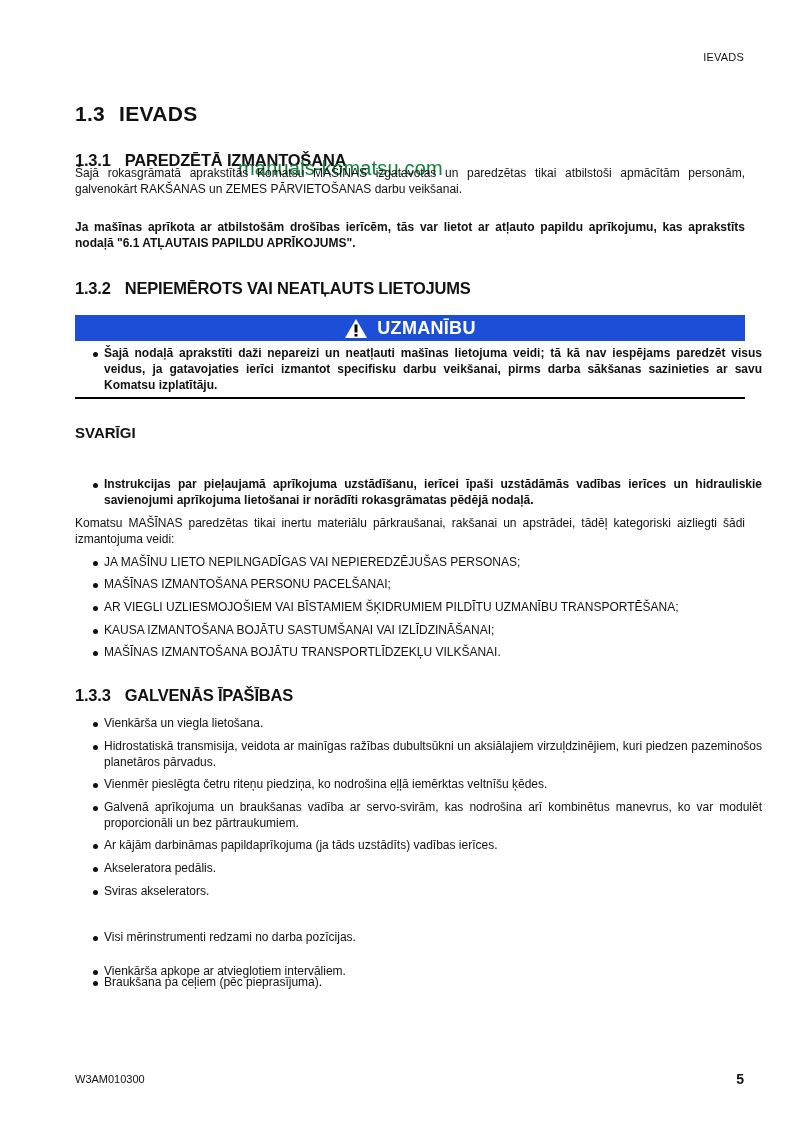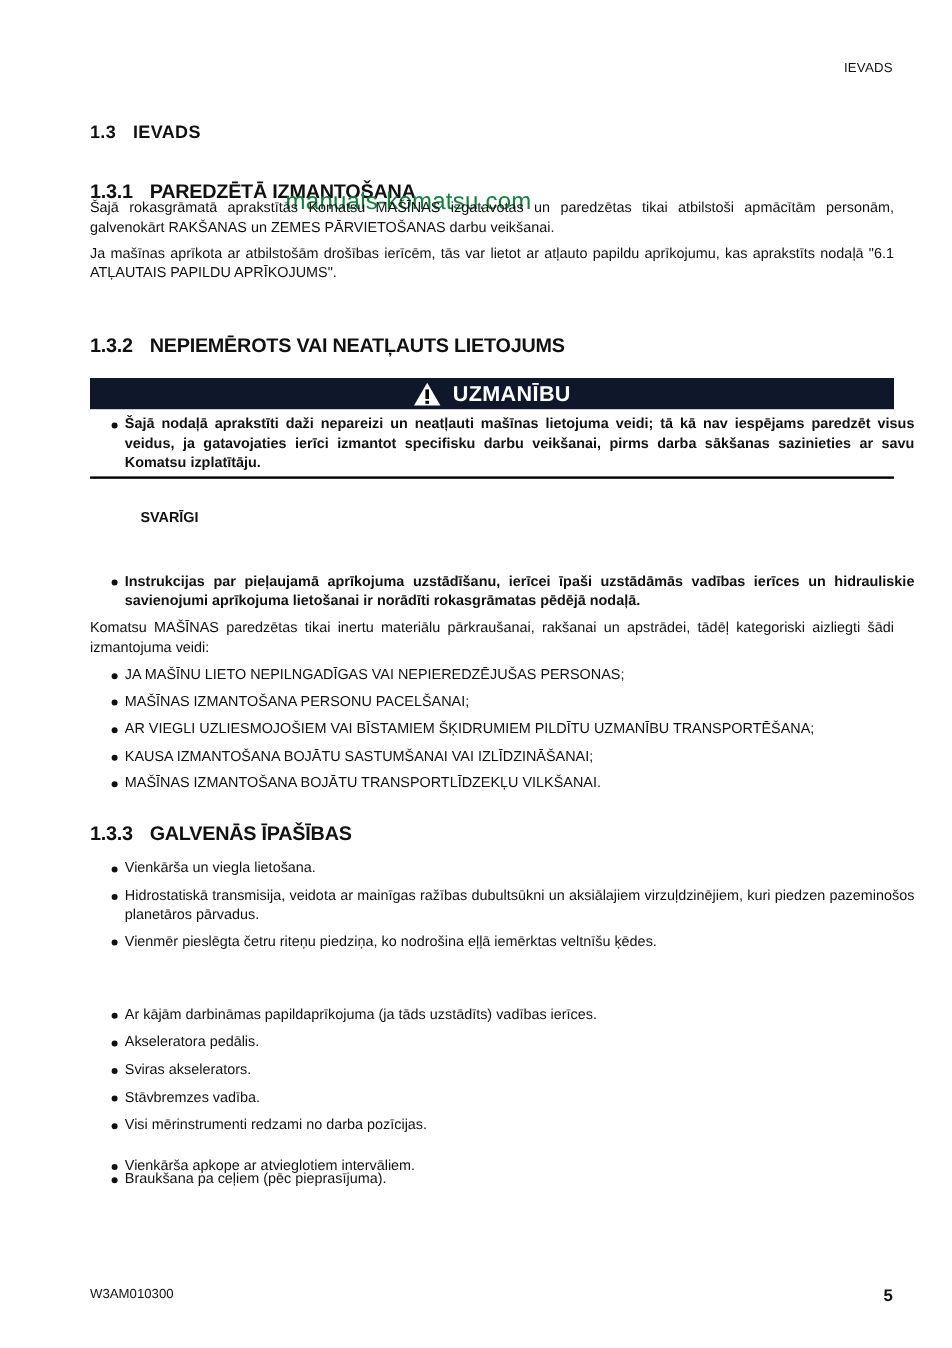--- a/index.html
+++ b/index.html
@@ -8,21 +8,21 @@
       font-family: "Liberation Sans", "DejaVu Sans", sans-serif;
       color: #111;
     }
     .page { position: absolute; left: 0; top: 0; width: 793px; height: 1123px; }
     .running-head {
       position: absolute; right: 49px; top: 51px;
       font-size: 11px; letter-spacing: 0.2px;
     }
     .h1 {
       position: absolute; left: 75px; top: 102px;
-      font-size: 15px; font-weight: bold; letter-spacing: 0.3px;
+      font-size: 21px; font-weight: bold; letter-spacing: 0.3px;
     }
     .h1 .num { margin-right: 14px; }
     .h2 {
       position: absolute; left: 75px;
       font-size: 16.5px; font-weight: bold; letter-spacing: -0.2px;
     }
     .h2 .num { margin-right: 14px; }
     .watermark {
       position: absolute; left: 238px; top: 157px;
       font-size: 20px; color: #15803d; font-weight: normal; letter-spacing: 0.2px;
@@ -36,30 +36,30 @@
       font-size: 12px; line-height: 16px; text-align: justify;
       padding-left: 12px; box-sizing: border-box;
     }
     .bullet::before {
       content: ""; position: absolute; left: 1px; top: 7px;
       width: 5px; height: 5px; border-radius: 50%; background: #111;
     }
     .bullet.bold { font-weight: bold; }
     .warn-bar {
       position: absolute; left: 75px; top: 315px; width: 670px; height: 26px;
-      background: #0f172a; color: #fff;
+      background: #1d4ed8; color: #fff;
       display: flex; align-items: center; justify-content: center;
       font-size: 18px; font-weight: bold; letter-spacing: 0.3px;
     }
     .warn-bar svg { margin-right: 9px; }
     .warn-rule {
       position: absolute; left: 75px; top: 397px; width: 670px; height: 2px; background: #000;
     }
     .label {
-      position: absolute; left: 75px; font-size: 12px; font-weight: bold; margin-left: 42px;
+      position: absolute; left: 75px; font-size: 15px; font-weight: bold;
     }
     .footer-code { position: absolute; left: 75px; top: 1073px; font-size: 11px; }
     .footer-page { position: absolute; right: 49px; top: 1071px; font-size: 14px; font-weight: bold; }
   </style>
 </head>
 <body>
 
 <div class="page">
 
   <div class="running-head">IEVADS</div>
@@ -67,21 +67,21 @@
   <div class="h1">
     <span class="num">1.3</span><span>IEVADS</span>
   </div>
 
   <div class="h2" style="top:151px;">
     <span class="num">1.3.1</span><span>PAREDZĒTĀ IZMANTOŠANA</span>
   </div>
   <div class="watermark">manuals-komatsu.com</div>
 
   <div class="para" style="top:165px;">Šajā rokasgrāmatā aprakstītās Komatsu  MAŠĪNAS izgatavotas un paredzētas tikai atbilstoši apmācītām personām, galvenokārt RAKŠANAS un ZEMES PĀRVIETOŠANAS darbu veikšanai.</div>
-  <div class="para" style="top:203px;">Ja mašīnas aprīkota ar atbilstošām drošības ierīcēm, tās var lietot ar atļauto papildu aprīkojumu, kas aprakstīts nodaļā "6.1 ATĻAUTAIS PAPILDU APRĪKOJUMS".</div>
+  <div class="para" style="top:219px;font-weight:bold;">Ja mašīnas aprīkota ar atbilstošām drošības ierīcēm, tās var lietot ar atļauto papildu aprīkojumu, kas aprakstīts nodaļā "6.1 ATĻAUTAIS PAPILDU APRĪKOJUMS".</div>
 
   <div class="h2" style="top:279px;">
     <span class="num">1.3.2</span><span>NEPIEMĒROTS VAI NEATĻAUTS LIETOJUMS</span>
   </div>
 
   <div class="warn-bar">
     <svg width="24" height="21" viewBox="0 0 24 21">
       <polygon points="12,1 23,20 1,20" fill="#fff"></polygon>
       <rect x="10.5" y="6.5" width="3" height="8" fill="#000"></rect>
       <rect x="10.5" y="16" width="3" height="2.5" fill="#000"></rect>
@@ -102,23 +102,23 @@
   <div class="bullet" style="top:622px;">KAUSA IZMANTOŠANA BOJĀTU SASTUMŠANAI VAI IZLĪDZINĀŠANAI;</div>
   <div class="bullet" style="top:644px;">MAŠĪNAS IZMANTOŠANA BOJĀTU TRANSPORTLĪDZEKĻU VILKŠANAI.</div>
 
   <div class="h2" style="top:686px;">
     <span class="num">1.3.3</span><span>GALVENĀS ĪPAŠĪBAS</span>
   </div>
 
   <div class="bullet" style="top:715px;">Vienkārša un viegla lietošana.</div>
   <div class="bullet" style="top:738px;">Hidrostatiskā transmisija, veidota ar mainīgas ražības dubultsūkni un aksiālajiem virzuļdzinējiem, kuri piedzen pazeminošos planetāros pārvadus.</div>
   <div class="bullet" style="top:776px;">Vienmēr pieslēgta četru riteņu piedziņa, ko nodrošina eļļā iemērktas veltnīšu ķēdes.</div>
+  <div class="bullet" style="top:799px;">Galvenā aprīkojuma un braukšanas vadība ar servo-svirām, kas nodrošina arī kombinētus manevrus, ko var modulēt proporcionāli un bez pārtraukumiem.</div>
   <div class="bullet" style="top:837px;">Ar kājām darbināmas papildaprīkojuma (ja tāds uzstādīts) vadības ierīces.</div>
   <div class="bullet" style="top:860px;">Akseleratora pedālis.</div>
   <div class="bullet" style="top:883px;">Sviras akselerators.</div>
-  <div class="bullet" style="top:906px;">Stāvbremzes vadība.</div>
   <div class="bullet" style="top:929px;">Visi mērinstrumenti redzami no darba pozīcijas.</div>
   <div class="bullet" style="top:951px;margin-top:12px;">Vienkārša apkope ar atvieglotiem intervāliem.</div>
   <div class="bullet" style="top:974px;">Braukšana pa ceļiem (pēc pieprasījuma).</div>
 
   <div class="footer-code">W3AM010300</div>
   <div class="footer-page">5</div>
 </div>
 
 </body></html>

